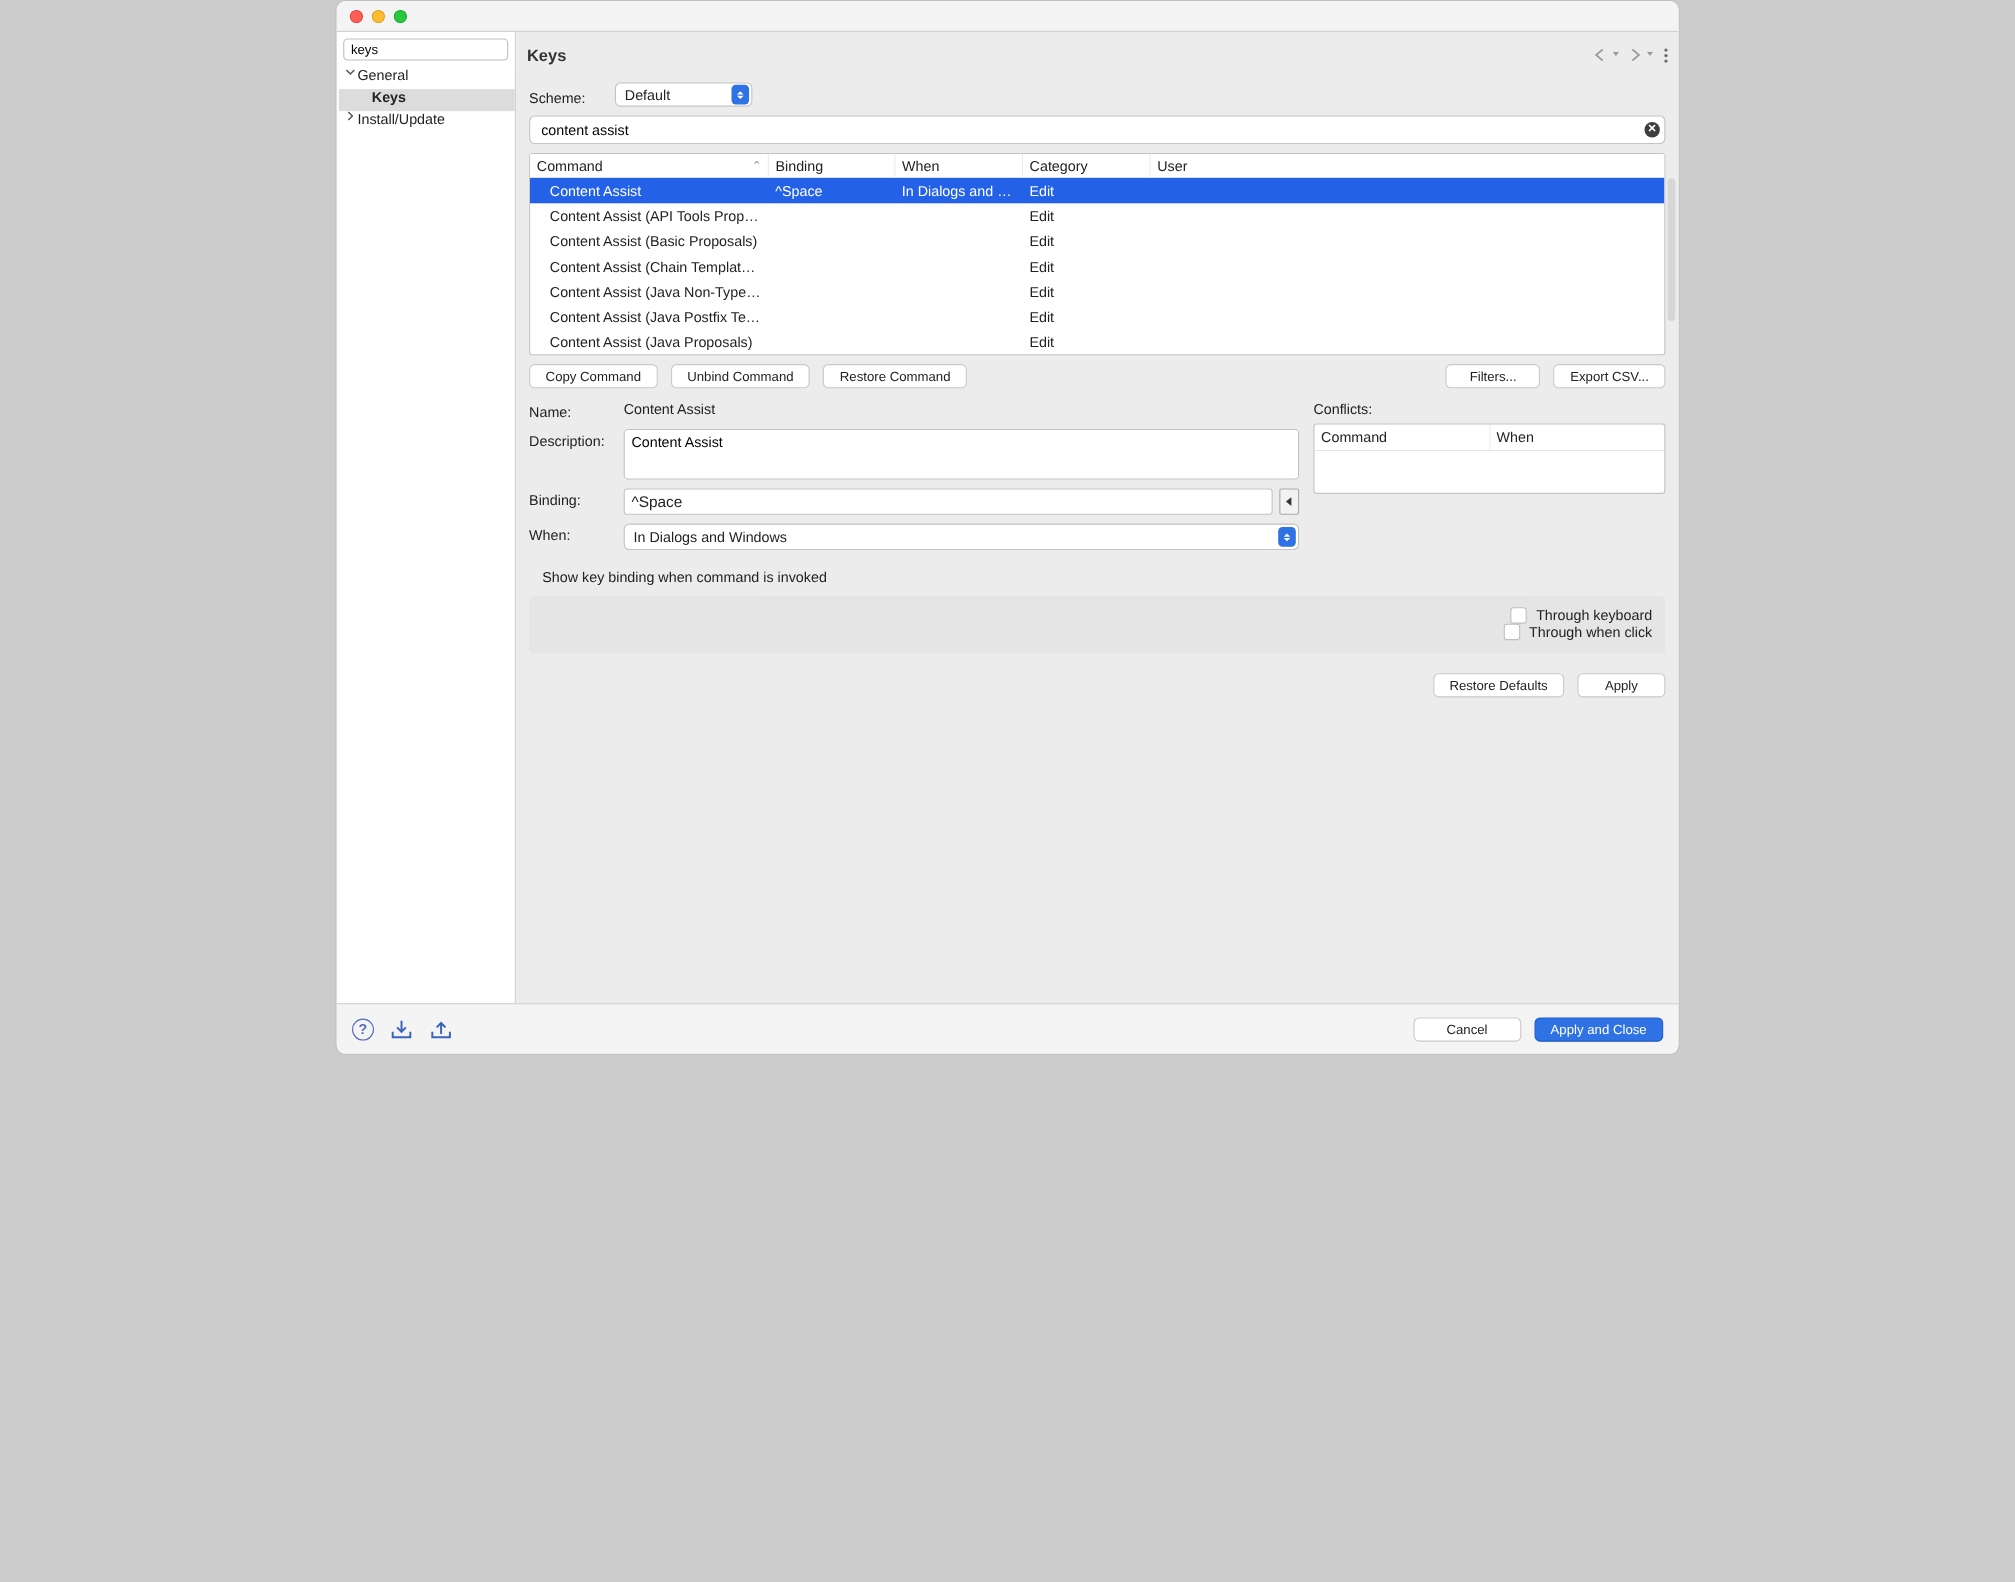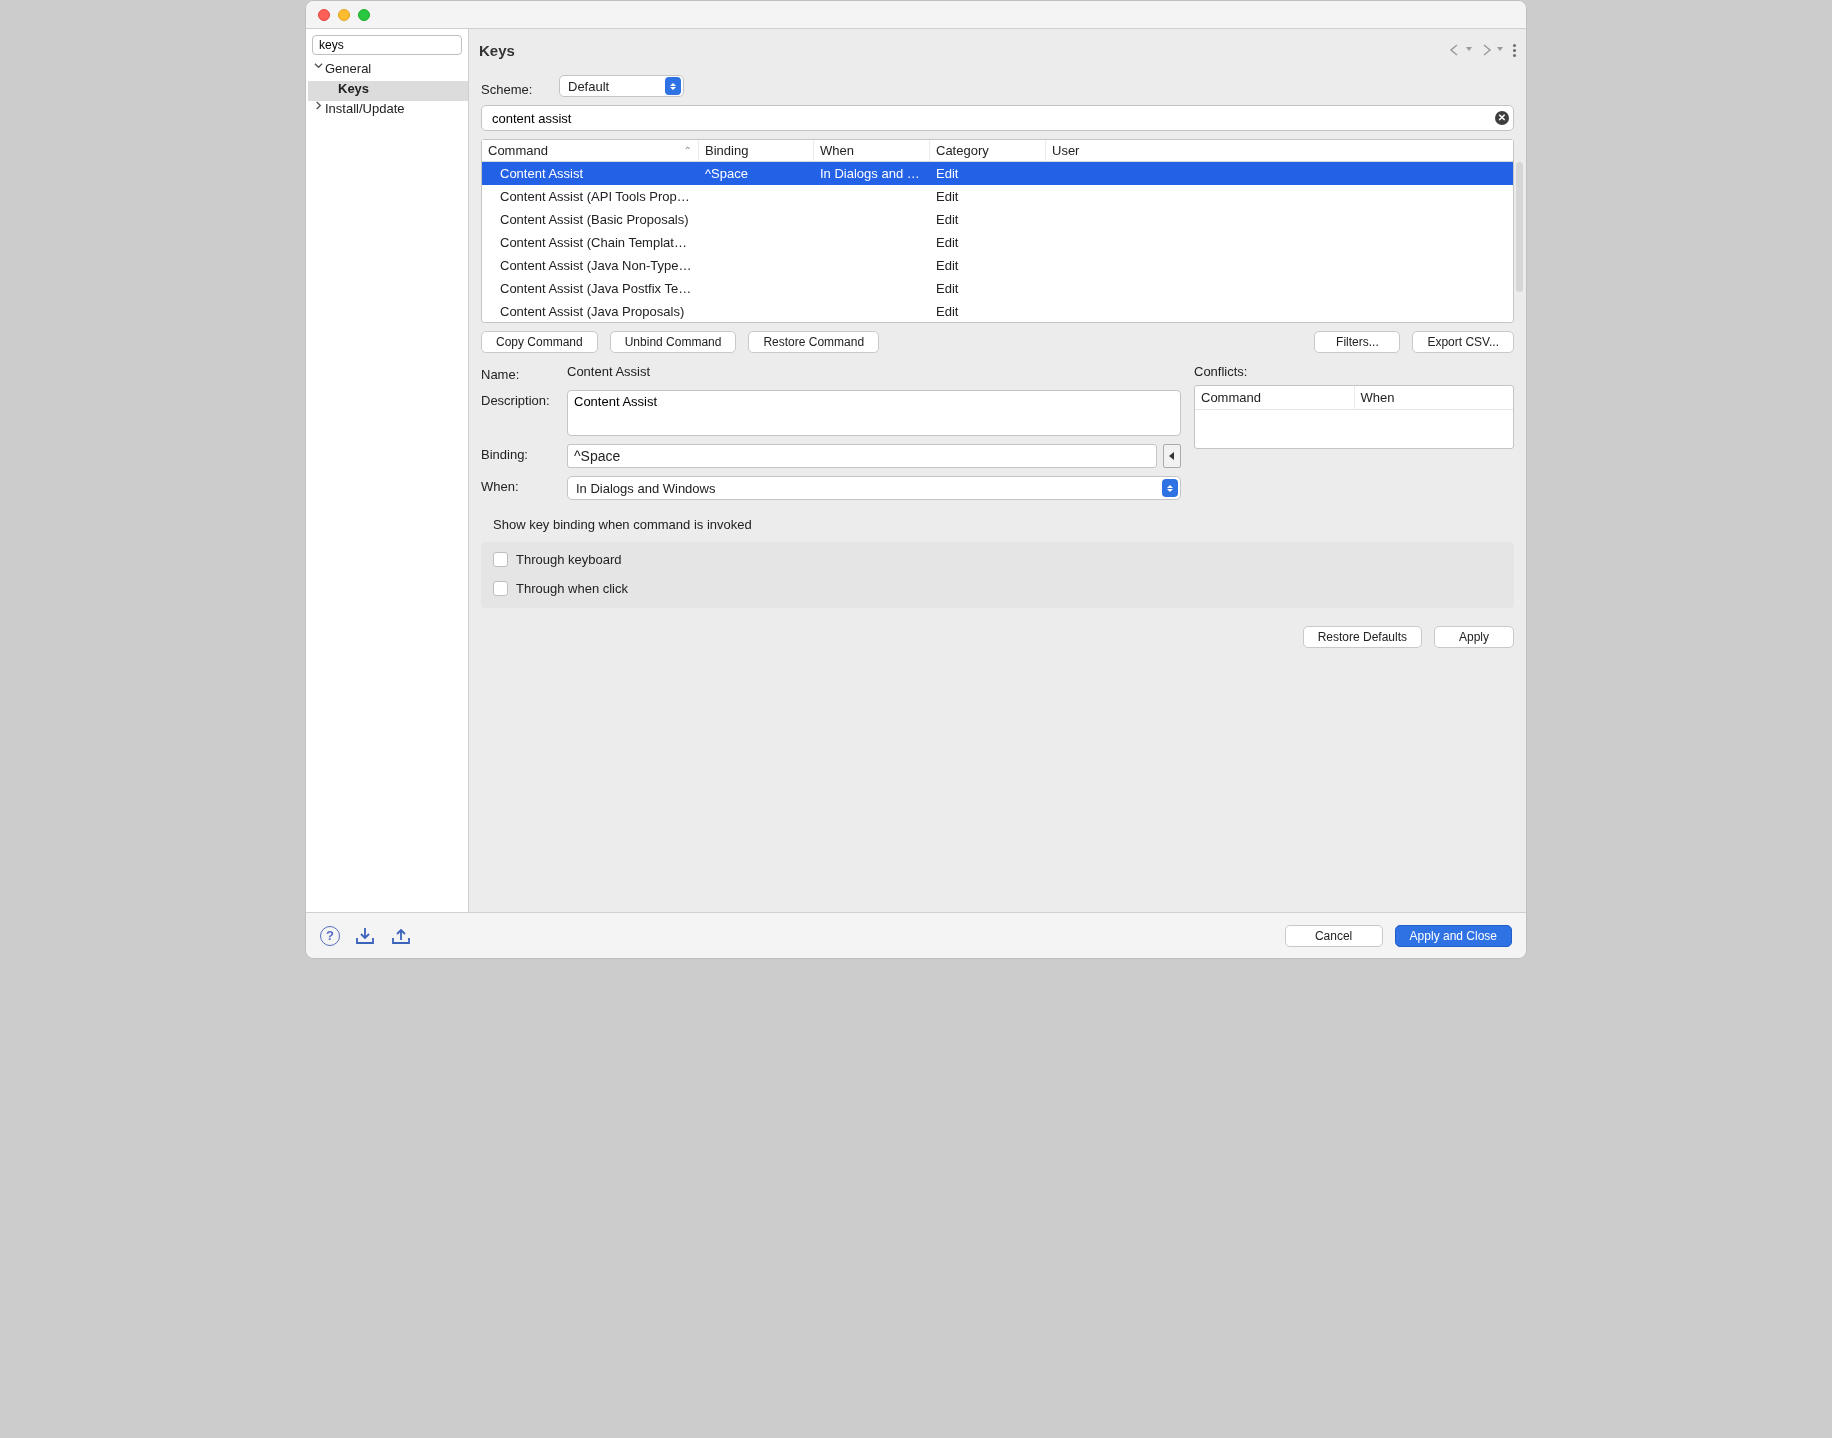--- a/index.html
+++ b/index.html
@@ -145,21 +145,21 @@
     display:flex;align-items:center;justify-content:space-between;padding:0 2px 0 8px;
   }
   .conflicts-label{color:#222;margin-bottom:6px;}
   .conflicts-table{border:1px solid #c4c4c4;border-radius:3px;background:#fff;height:64px;display:flex;flex-direction:column;}
   .conflicts-head{display:flex;height:24px;border-bottom:1px solid #e4e4e4;}
   .conflicts-head div{flex:1;padding:0 6px;display:flex;align-items:center;border-right:1px solid #ececec;}
   .conflicts-head div:last-child{border-right:none;}
 
   
   .group-label{margin:1px 0 2px 12px;color:#222;}
-  .checkbox-group{background:#e5e5e5;border-radius:4px;padding:10px 12px 12px 12px;display:flex;flex-direction:column;gap:14px;}
+  .checkbox-group{background:#e5e5e5;border-radius:4px;padding:10px 12px 12px 12px;display:flex;flex-direction:column;gap:0;align-items:flex-end;}
   .cb-row{display:flex;align-items:center;gap:8px;cursor:pointer;}
   .cb{width:15px;height:15px;border:1px solid #bfbfbf;border-radius:3px;background:#fff;}
 
   
   .lower-btns{display:flex;justify-content:flex-end;gap:12px;padding-top:10px;}
   .footer{
     border-top:1px solid #d0d0d0;background:#f4f4f4;height:46px;
     display:flex;align-items:center;justify-content:space-between;padding:0 14px;
   }
   .footer-left{display:flex;align-items:center;gap:14px;}

